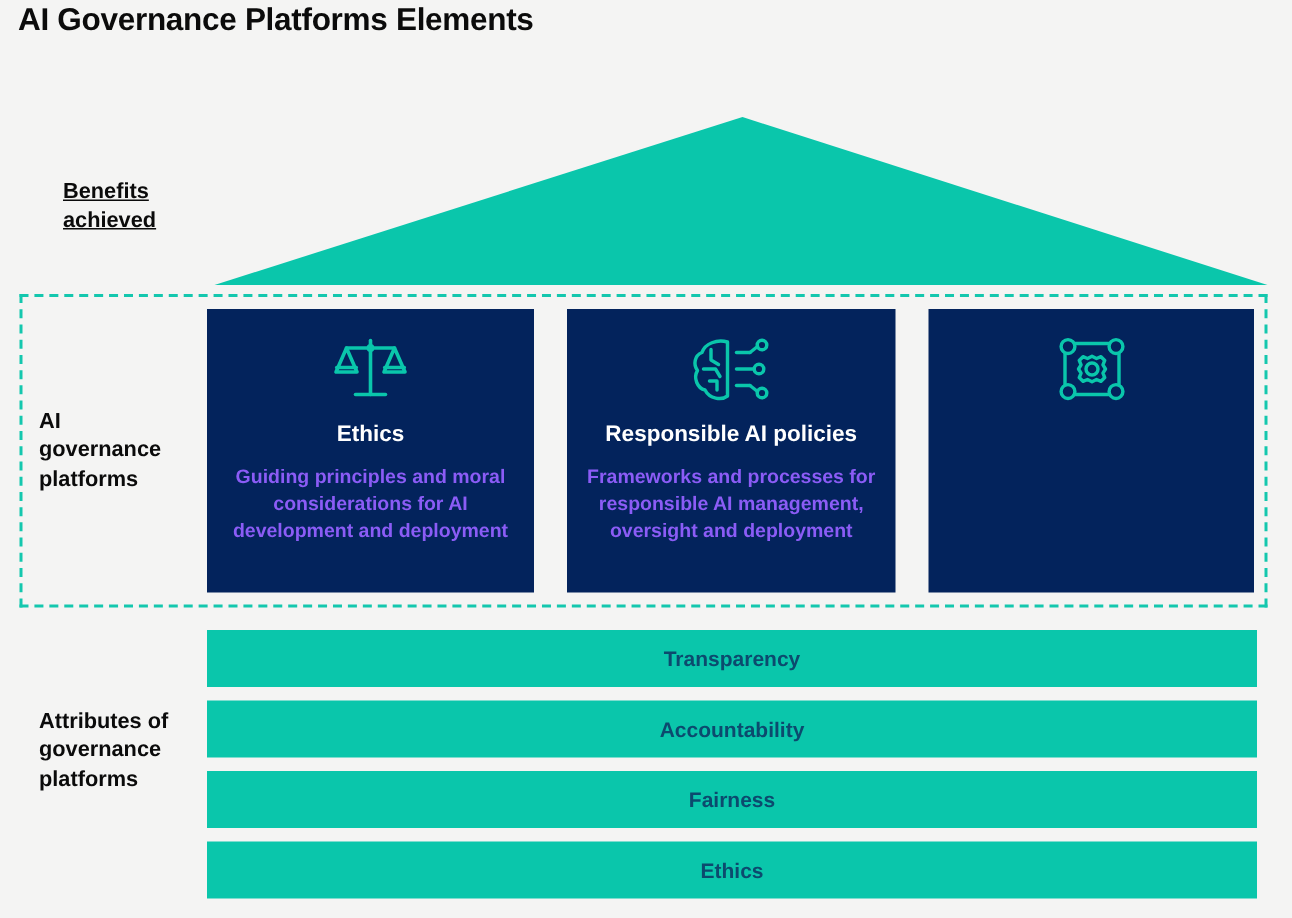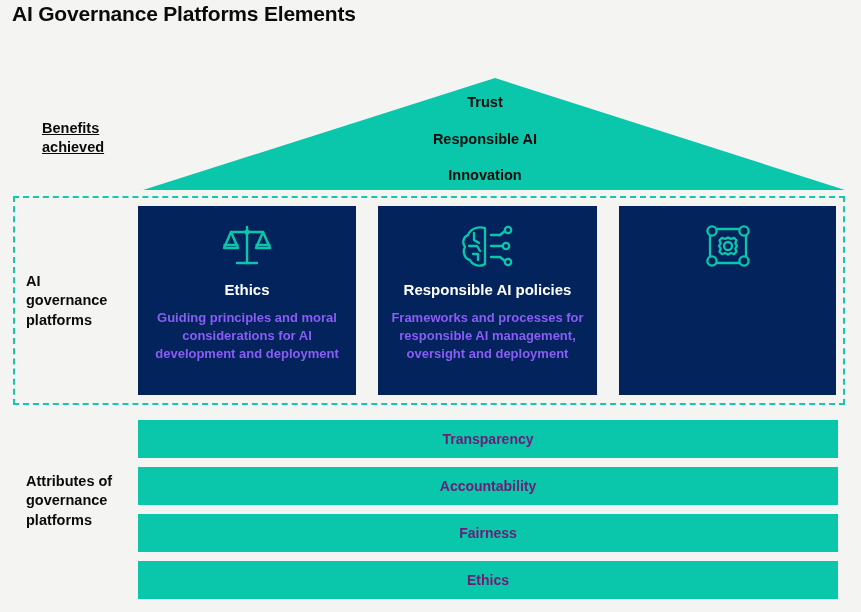--- a/index.html
+++ b/index.html
@@ -123,43 +123,38 @@
     width: 700px;
     height: 38px;
     background: #0ac6ab;
     display: flex;
     align-items: center;
     justify-content: center;
   }
   .attr-label {
     font-size: 14px;
     font-weight: bold;
-    color: #701a75;
+    color: #0c4a6e;
   }
   #attr-0 { top: 420px; }
   #attr-1 { top: 467px; }
   #attr-2 { top: 514px; }
   #attr-3 { top: 561px; }
 </style>
 </head>
 <body>
 
 <div id="diagram">
 
   <div class="title">AI Governance Platforms Elements</div>
 
   <svg id="roof" viewBox="0 0 861 612" width="861" height="612">
     <polygon points="495,78 845,190 143,190" fill="#0ac6ab"></polygon>
   </svg>
 
-  <div class="roof-texts">
-    <div class="roof-line">Trust</div>
-    <div class="roof-line">Responsible AI</div>
-    <div class="roof-line">Innovation</div>
-  </div>
 
   <div class="row-label" id="label-benefits">
     <div>Benefits</div>
     <div>achieved</div>
   </div>
 
   <div class="row-label" id="label-platforms">
     <div>AI</div>
     <div>governance</div>
     <div>platforms</div>

